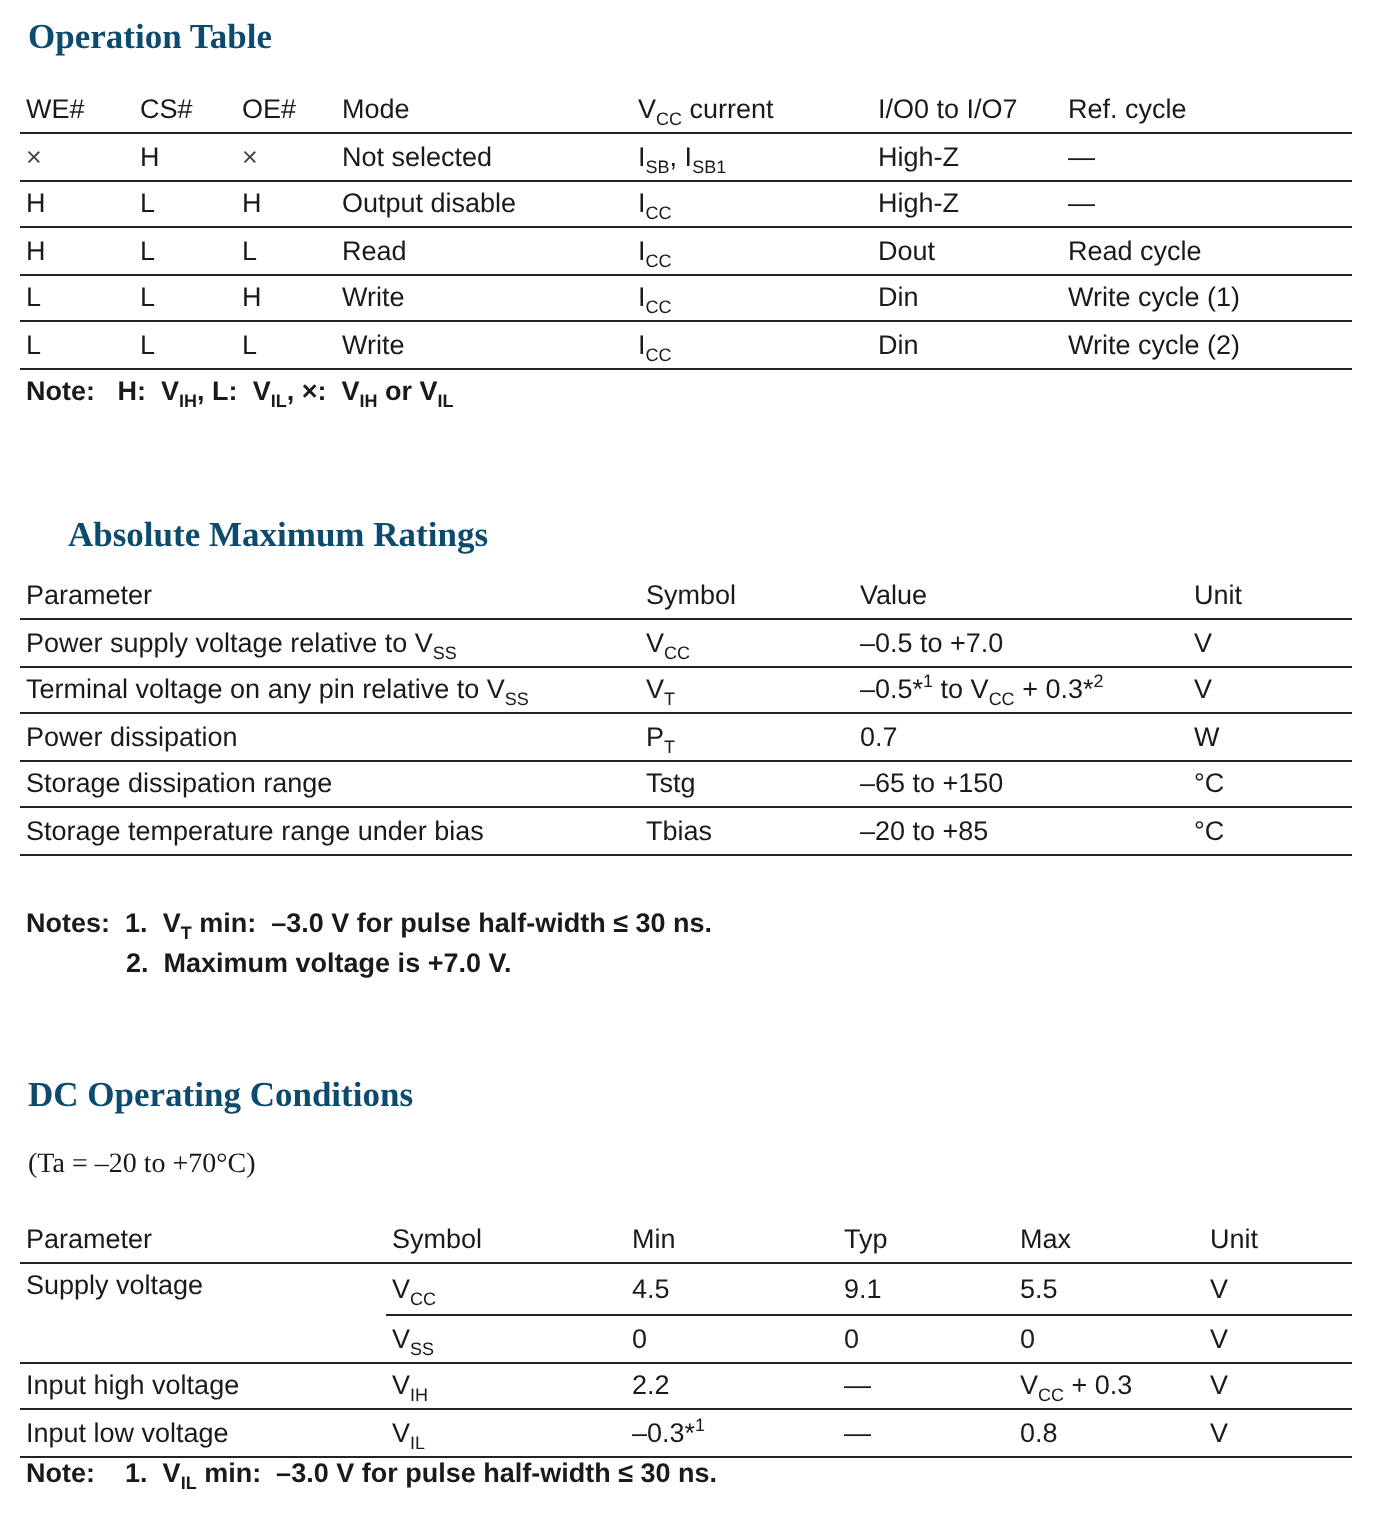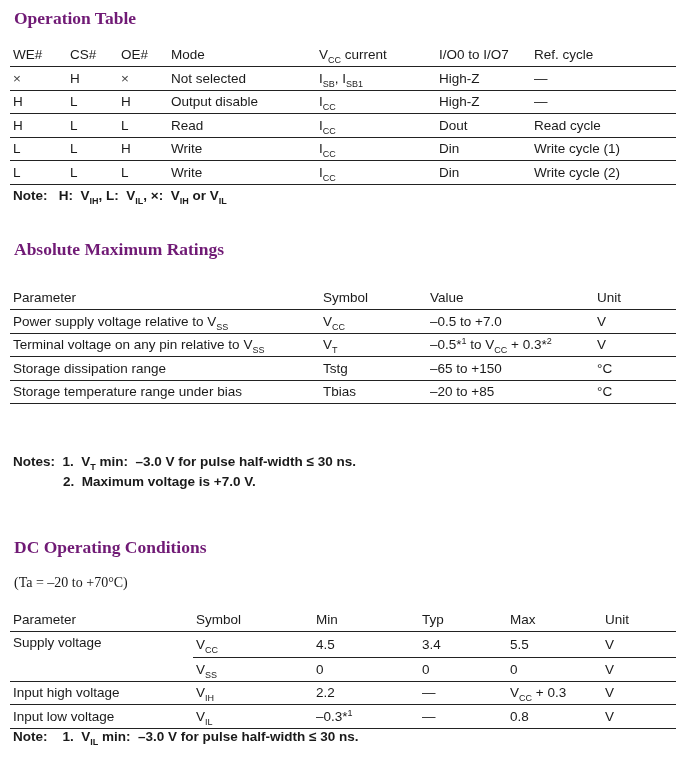--- a/index.html
+++ b/index.html
@@ -1,19 +1,19 @@
 <!DOCTYPE html>
 <html><head>
 <meta charset="utf-8">
 <style>
   html, body { margin: 0; padding: 0; background: #ffffff; }
   body { width: 698px; height: 765px; position: relative; overflow: hidden; color: #1a1a1a;
          font-family: "Liberation Sans", sans-serif; font-size: 13.5px; }
   .h { position: absolute; left: 14px; font-family: "Liberation Serif", serif; font-weight: bold;
-       font-size: 17.5px; color: #701a75; margin: 0; }
+       font-size: 17.5px; color: #0c4a6e; margin: 0; }
   .sub { position: absolute; left: 14px; font-family: "Liberation Serif", serif; font-size: 14px; }
   table { position: absolute; left: 10px; width: 666px; border-collapse: collapse; table-layout: fixed; }
   th { text-align: left; font-weight: normal; padding: 0 0 0 3px; height: 22px; vertical-align: bottom;
        padding-bottom: 4px; border-bottom: 1.5px solid #222; font-size: 13.5px; }
   td { padding: 0 0 0 3px; height: 22.5px; border-bottom: 1.5px solid #222; vertical-align: middle;
        white-space: nowrap; font-size: 13.5px; }
   td.nob { border-bottom: none; }
   sub, sup { font-size: 9px; line-height: 0; }
   .note { position: absolute; left: 13px; font-size: 13.5px; white-space: pre; font-weight: bold; }
   .muted { color: #444; }
@@ -88,21 +88,21 @@
       <td>Write</td>
       <td><span>I</span><sub>CC</sub></td>
       <td>Din</td>
       <td>Write cycle (2)</td>
     </tr>
   </tbody>
 </table>
 
 <div class="note" style="top:188px;"><span>Note:</span>   <span>H:</span>  <span>V</span><sub>IH</sub><span>, L:</span>  <span>V</span><sub>IL</sub><span>, ×:</span>  <span>V</span><sub>IH</sub><span> or </span><span>V</span><sub>IL</sub></div>
 
-<h2 class="h" style="top:239px;">Absolute Maximum Ratings</h2>
+<h2 class="h" style="top:257px;margin-left:20px;">Absolute Maximum Ratings</h2>
 
 <table style="top:283px;">
   <colgroup>
       <col style="width:310px">
       <col style="width:107px">
       <col style="width:167px">
       <col>
     </colgroup>
   <thead>
     <tr>
@@ -117,20 +117,26 @@
       <td><span>Power supply voltage relative to V</span><sub>SS</sub></td>
       <td><span>V</span><sub>CC</sub></td>
       <td>–0.5 to +7.0</td>
       <td>V</td>
     </tr>
     <tr>
       <td><span>Terminal voltage on any pin relative to V</span><sub>SS</sub></td>
       <td><span>V</span><sub>T</sub></td>
       <td><span>–0.5*</span><sup>1</sup><span> to V</span><sub>CC</sub><span> + 0.3*</span><sup>2</sup></td>
       <td>V</td>
+    </tr>
+    <tr>
+      <td>Power dissipation</td>
+      <td><span>P</span><sub>T</sub></td>
+      <td>0.7</td>
+      <td>W</td>
     </tr>
     <tr>
       <td>Storage dissipation range</td>
       <td>Tstg</td>
       <td>–65 to +150</td>
       <td>°C</td>
     </tr>
     <tr>
       <td>Storage temperature range under bias</td>
       <td>Tbias</td>
@@ -163,21 +169,21 @@
       <th>Typ</th>
       <th>Max</th>
       <th>Unit</th>
     </tr>
   </thead>
   <tbody>
     <tr>
       <td class="nob" style="vertical-align:top; padding-top:3px;">Supply voltage</td>
       <td><span>V</span><sub>CC</sub></td>
       <td>4.5</td>
-      <td>3.4</td>
+      <td>9.1</td>
       <td>5.5</td>
       <td>V</td>
     </tr>
     <tr>
       <td></td>
       <td><span>V</span><sub>SS</sub></td>
       <td>0</td>
       <td>0</td>
       <td>0</td>
       <td>V</td>

